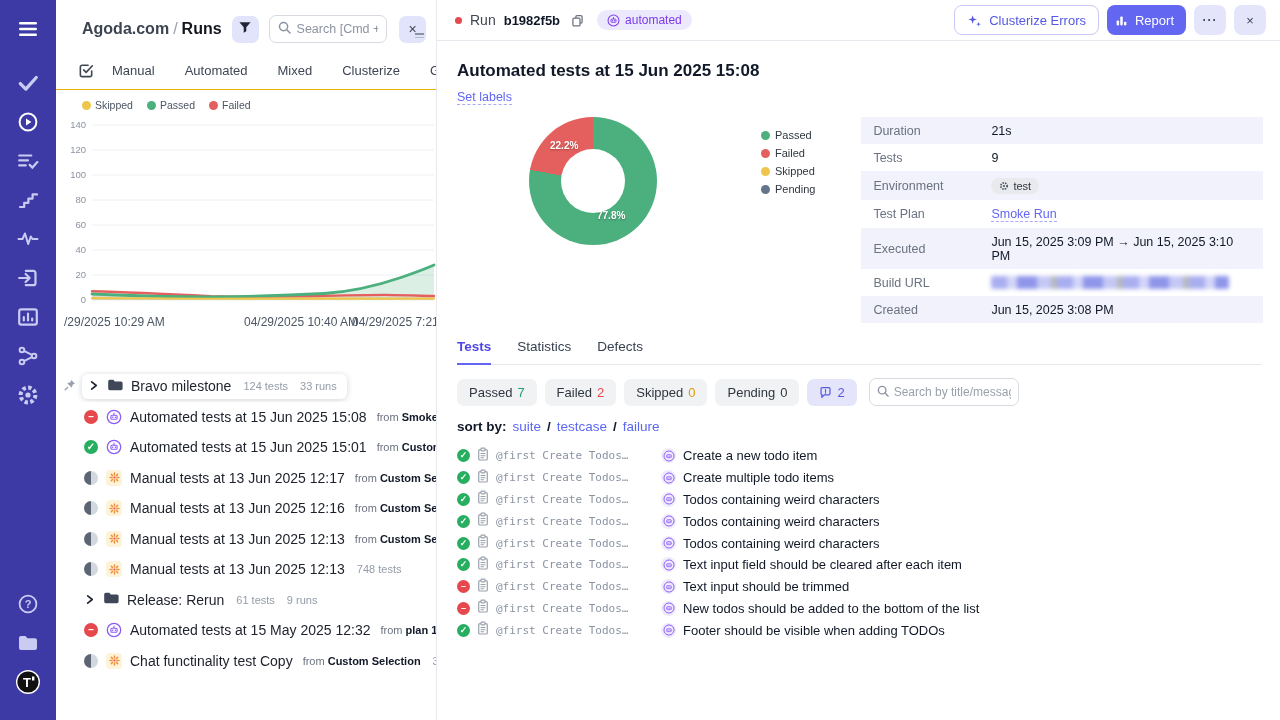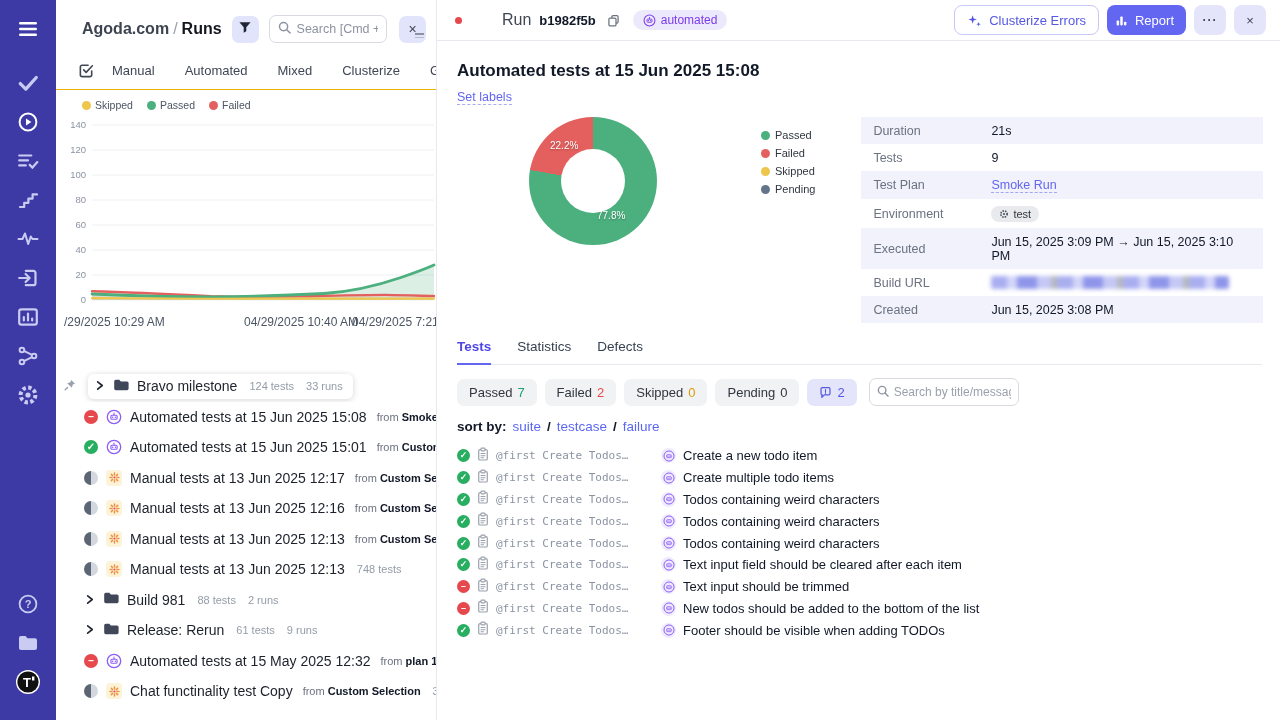--- a/index.html
+++ b/index.html
@@ -62,30 +62,30 @@
   .row-from b { color:#111827; font-weight:700; }
   .st { width:14px; height:14px; border-radius:50%; display:flex; align-items:center;
     justify-content:center; color:#fff; font-size:10px; font-weight:700; flex:none; line-height:1; }
   .st-failed { background:#e5484d; }
   .st-passed { background:#27ae60; }
   .st-progress { background:linear-gradient(90deg,#5b6573 50%,#d3d8df 50%); }
   .type-badge { width:16px; height:16px; flex:none; display:flex; align-items:center; justify-content:center; }
   .manual-badge { background:#fdf3d8; border-radius:4px; }
   .pinned-card { background:#fff; border-radius:6px; box-shadow:0 1px 6px rgba(15,23,42,.18);
     display:flex; align-items:center; gap:8px; padding:4px 10px 4px 6px; }
-  .run-row.pinned { padding-left:8px; gap:12px; }
+  .run-row.pinned { padding-left:8px; gap:6px; }
   .env-pill { background:#e9eaee; border-radius:10px; padding:2px 8px; font-size:11px; color:#30363f;
     display:inline-flex; align-items:center; gap:4px; margin-left:8px; flex:none; }
 
   
   .right-panel { flex:1; display:flex; flex-direction:column; overflow:hidden; background:#fff; }
   .rp-topbar { height:41px; flex:none; border-bottom:1px solid #e7e9ee; display:flex;
     align-items:center; gap:8px; padding:0 14px 0 18px; }
   .run-dot { width:7px; height:7px; border-radius:50%; background:#e5484d; flex:none; }
-  .run-lbl { font-size:16px; color:#3f4654;margin-left:32px; }
+  .run-lbl { font-size:14px; color:#3f4654; }
   .run-id { font-size:13px; font-weight:700; color:#101828; }
   .copy-btn { display:flex; align-items:center; cursor:pointer; margin-left:2px; }
   .auto-badge { display:inline-flex; align-items:center; gap:5px; background:#ece9fd;
     border-radius:12px; padding:3px 10px; font-size:12px; color:#7c3aed; font-weight:500;
     margin-left:4px; cursor:pointer; }
   .tb-right { margin-left:auto; display:flex; align-items:center; gap:8px; }
   .btn { height:30px; border-radius:8px; display:inline-flex; align-items:center; gap:7px;
     font-size:13px; cursor:pointer; padding:0 12px; }
   .btn-outline { border:1px solid #c7c8f5; color:#5558e3; background:#fff; }
   .btn-solid { background:#6366f1; color:#fff; font-weight:500;padding-left:8px; }
@@ -96,21 +96,21 @@
   .rd-title { font-size:17px; font-weight:700; color:#111827; margin-top:8px; }
   .set-labels { display:inline-block; margin-top:9px; font-size:12.5px; color:#6366f1;
     border-bottom:1px dashed rgba(99,102,241,.55); cursor:pointer; }
 
   .overview { display:flex; margin-top:12px; }
   .donut-wrap { width:128px; height:128px; margin-left:72px; position:relative; flex:none; }
   .donut { width:128px; height:128px; border-radius:50%;
     background:conic-gradient(#4caf7e 0deg 280deg, #e4605e 280deg 360deg); position:relative; }
   .donut::after { content:""; position:absolute; left:32px; top:32px; width:64px; height:64px;
     background:#fff; border-radius:50%; }
-  .donut-label { position:absolute; color:#fff; font-size:10px; font-weight:400;
+  .donut-label { position:absolute; color:#fff; font-size:10px; font-weight:700;
     text-shadow:0 1px 2px rgba(0,0,0,.3); z-index:2; }
   .dl-failed { left:21px; top:23px; }
   .dl-passed { left:68px; top:93px; }
   .donut-legend { margin-left:104px; padding-top:12px; display:flex; flex-direction:column;
     gap:6px; font-size:11px; color:#30363f; flex:none; }
   .donut-legend .li { display:flex; align-items:center; gap:5px; }
 
   .info-table { margin-left:46px; width:402px; font-size:12.5px; flex:none; }
   .info-row { display:flex; align-items:center; padding:6.5px 12px; min-height:27px; }
   .info-row:nth-child(odd) { background:#f1f2fb; }
@@ -444,31 +444,20 @@
               <g stroke="#ef8f3c" stroke-width="1.6" stroke-linecap="round">
                 <path d="M6 1.2v2M6 8.8v2M1.2 6h2M8.8 6h2M2.6 2.6l1.4 1.4M8 8l1.4 1.4M9.4 2.6L8 4M4 8l-1.4 1.4"></path>
               </g>
               <circle cx="6" cy="6" r="1.2" fill="#e5484d"></circle>
             </svg>
           </span>
         <span class="title">Manual tests at 13 Jun 2025 12:13</span>
         <span class="row-meta">748 tests</span>
       </div>
 
-      <div class="run-row folder">
-        <span><svg width="11" height="11" viewBox="0 0 12 12">
-              <path d="M4 2l5 4-5 4" fill="none" stroke="#1f2633" stroke-width="1.8" stroke-linecap="round" stroke-linejoin="round"></path>
-            </svg></span>
-        <span><svg width="16" height="14" viewBox="0 0 20 17">
-              <path d="M1.5 4c0-1.1.9-2 2-2h4.4l1.9 2.1h7.7c1.1 0 2 .9 2 2V13c0 1.1-.9 2-2 2h-14c-1.1 0-2-.9-2-2z" fill="#3f4758"></path>
-            </svg></span>
-        <span class="title">Build 981</span>
-        <span class="row-meta">88 tests</span>
-        <span class="row-meta">2 runs</span>
-      </div>
 
       <div class="run-row folder">
         <span><svg width="11" height="11" viewBox="0 0 12 12">
               <path d="M4 2l5 4-5 4" fill="none" stroke="#1f2633" stroke-width="1.8" stroke-linecap="round" stroke-linejoin="round"></path>
             </svg></span>
         <span><svg width="16" height="14" viewBox="0 0 20 17">
               <path d="M1.5 4c0-1.1.9-2 2-2h4.4l1.9 2.1h7.7c1.1 0 2 .9 2 2V13c0 1.1-.9 2-2 2h-14c-1.1 0-2-.9-2-2z" fill="#3f4758"></path>
             </svg></span>
         <span class="title">Release: Rerun</span>
         <span class="row-meta">61 tests</span>
@@ -589,35 +578,35 @@
         <div class="info-table">
           <div class="info-row">
             <span class="info-label">Duration</span>
             <span class="info-value">21s</span>
           </div>
           <div class="info-row">
             <span class="info-label">Tests</span>
             <span class="info-value">9</span>
           </div>
           <div class="info-row">
-            <span class="info-label">Test Plan</span>
-            <span class="info-value">
-                <span class="link">Smoke Run</span>
-              </span>
-          </div>
-          <div class="info-row">
             <span class="info-label">Environment</span>
             <span class="info-value">
                 <span class="env-pill" style="margin-left:0">
                   <svg width="10" height="10" viewBox="0 0 14 14">
                     <circle cx="7" cy="7" r="4.4" fill="none" stroke="#4b5563" stroke-width="2.4" stroke-dasharray="2.1 1.5"></circle>
                     <circle cx="7" cy="7" r="1.5" fill="#4b5563"></circle>
                   </svg>
                   <span>test</span>
                 </span>
+              </span>
+          </div>
+          <div class="info-row">
+            <span class="info-label">Test Plan</span>
+            <span class="info-value">
+                <span class="link">Smoke Run</span>
               </span>
           </div>
           <div class="info-row">
             <span class="info-label">Executed</span>
             <span class="info-value">Jun 15, 2025 3:09 PM → Jun 15, 2025 3:10 PM</span>
           </div>
           <div class="info-row">
             <span class="info-label">Build URL</span>
             <span class="info-value">
                 <span class="blur-bar"></span>

